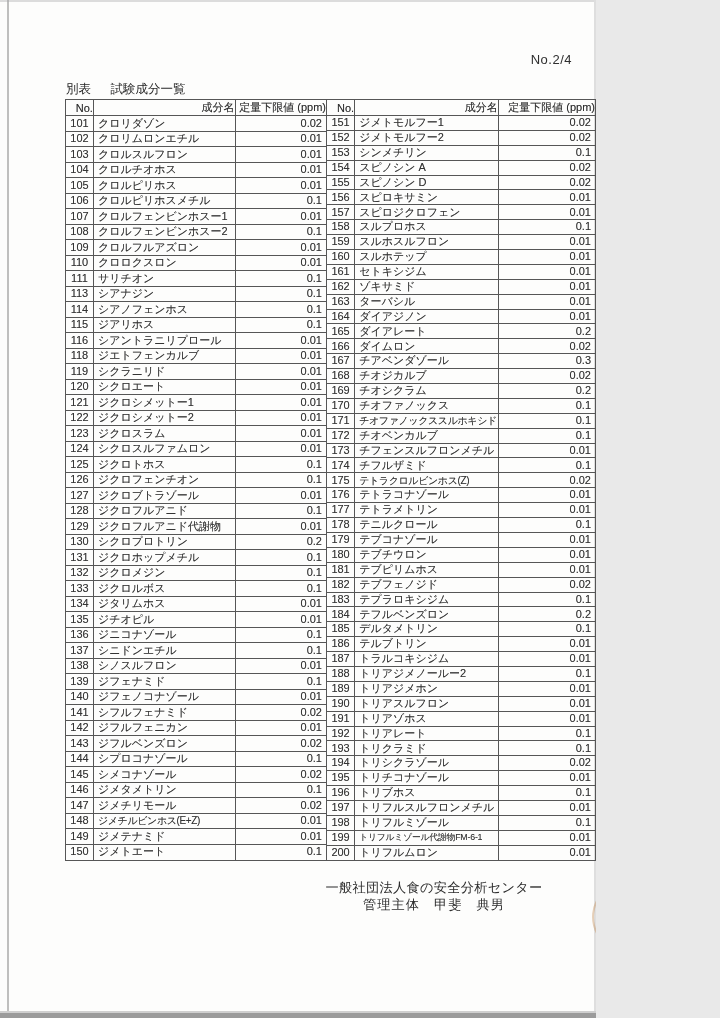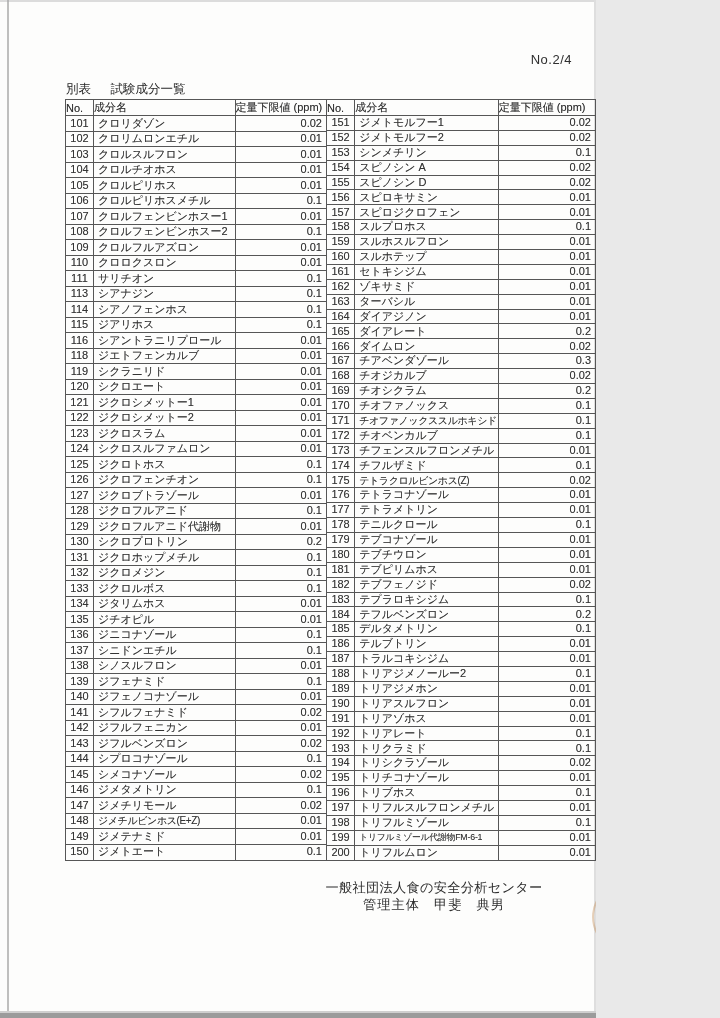--- a/index.html
+++ b/index.html
@@ -32,21 +32,21 @@
   table{border-collapse:collapse;table-layout:fixed;}
   table.right-half{margin-left:-1px;}
   th,td{
     border:1px solid #565656;
     padding:0;
     font-size:11px;
     color:#343434;
     text-shadow:0 0 .5px rgba(90,90,90,.55);
     white-space:nowrap;overflow:hidden;
   }
-  th{height:15px;font-weight:normal;font-size:11px;text-align:left;color:#2e2e2e;}
+  th{height:15px;font-weight:normal;font-size:11px;text-align:right;color:#2e2e2e;}
   td{height:13.9px;line-height:13.5px;}
   td.c-no{text-align:center;}
   td.c-name{text-align:left;padding-left:4px;}
   td.c-name.tight{font-size:10px;letter-spacing:-.4px;}
   td.c-name.small{font-size:8.8px;letter-spacing:-.2px;}
   td.c-val{text-align:right;padding-right:4px;}
 
   .footer{
     position:absolute;top:879px;right:19px;width:286px;
     text-align:center;font-size:13.2px;line-height:17px;color:#2d2d2d;

